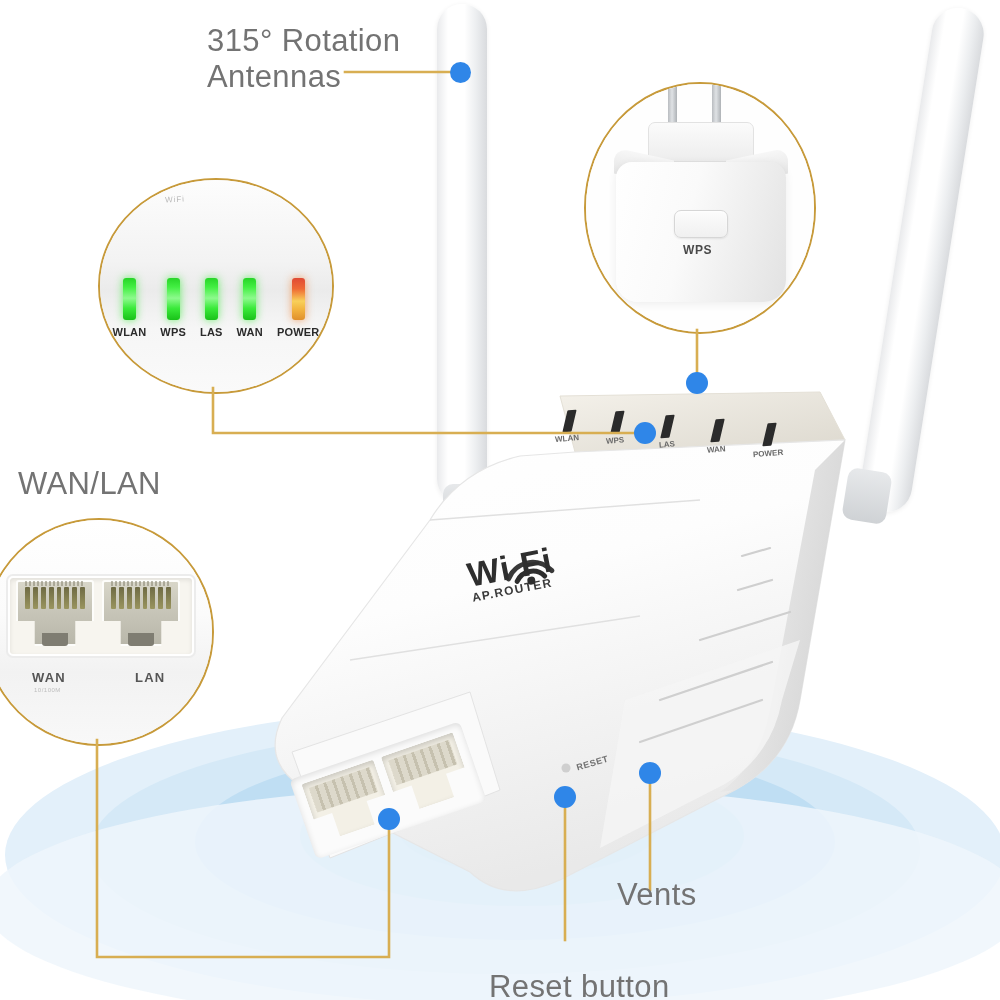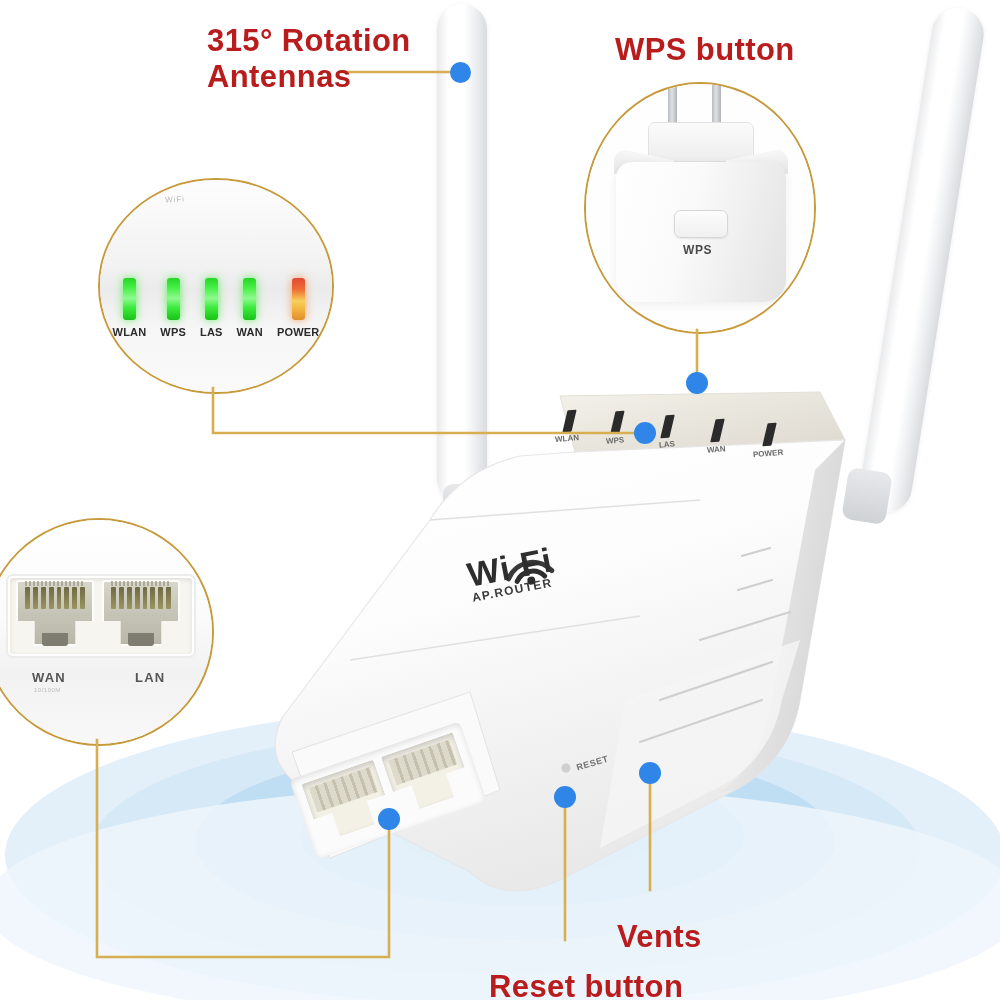--- a/index.html
+++ b/index.html
@@ -10,23 +10,23 @@
     position:relative;
   }
   #stage{position:absolute;left:0;top:0;width:1000px;height:1000px;overflow:hidden;background:#fff;}
 
   
   .bg-rings{position:absolute;left:0;top:0;width:1000px;height:1000px;z-index:0;}
 
   
   .callout-title{
     position:absolute;z-index:40;
-    color:#b91c1c;
+    color:#737373;
     font-size:31px;
-    font-weight:700;
+    font-weight:400;
     letter-spacing:.4px;
     white-space:pre-line;
     line-height:1.15;
   }
 
   
   .lines{position:absolute;left:0;top:0;width:1000px;height:1000px;z-index:35;pointer-events:none;}
 
   
   .dot{
@@ -259,39 +259,39 @@
         <div class="led-bar green"></div>
         <div class="led-name">WAN</div>
       </div>
       <div class="led-cell">
         <div class="led-bar red"></div>
         <div class="led-name">POWER</div>
       </div>
     </div>
   </div>
 
-  <div class="callout-title" style="left:615px;top:32px;">WPS button</div>
   <div class="callout" style="left:584px;top:82px;width:228px;height:248px;">
     <div class="wps-scene">
 
       <div class="prong" style="left:82px;top:-6px;"></div>
       <div class="prong" style="left:126px;top:-6px;"></div>
 
       <div class="plug-base" style="left:62px;top:38px;width:104px;height:38px;"></div>
 
       <div class="wps-shoulderL" style="left:28px;top:70px;width:60px;height:26px;border-radius:14px 0 0 0;transform:skewY(12deg);"></div>
       <div class="wps-shoulderR" style="left:140px;top:70px;width:62px;height:26px;border-radius:0 14px 0 0;transform:skewY(-12deg);"></div>
 
       <div class="wps-body" style="left:30px;top:78px;width:170px;height:140px;"></div>
 
       <div class="wps-btn" style="left:88px;top:126px;"></div>
       <div class="wps-btn-label" style="left:97px;top:159px;">WPS</div>
     </div>
   </div>
 
+  <div class="callout-title" style="left:18px;top:466px;">WAN/LAN</div>
   <div class="callout" style="left:-16px;top:518px;width:226px;height:224px;">
     <div class="port-scene">
       <div class="port-plate" style="left:22px;top:56px;width:182px;height:76px;"></div>
 
       <div class="rj45" style="left:30px;top:60px;">
         <div class="shell"></div>
         <div class="tinytext"></div>
         <div class="pins">
           <div class="pin"></div>
             <div class="pin"></div>
@@ -320,21 +320,21 @@
         </div>
         <div class="tab"></div>
       </div>
 
       <div class="port-label" style="left:46px;top:150px;">WAN</div>
       <div class="port-sub" style="left:48px;top:167px;">10/100M</div>
       <div class="port-label" style="left:133px;top:150px;margin-left:16px;">LAN</div>
     </div>
   </div>
 
-  <div class="callout-title" style="left:617px;top:919px;">Vents</div>
+  <div class="callout-title" style="left:617px;top:877px;">Vents</div>
   <div class="callout-title" style="left:489px;top:943px;margin-top:26px;">Reset button</div>
 
   <div class="callout-title" style="left:207px;top:23px;text-align:left;">315° Rotation
 Antennas</div>
 
   <div class="dot" style="left:450px;top:62px;width:21px;height:21px;"></div>
   <div class="dot" style="left:686px;top:372px;width:22px;height:22px;"></div>
   <div class="dot" style="left:634px;top:422px;width:22px;height:22px;"></div>
   <div class="dot" style="left:378px;top:808px;width:22px;height:22px;"></div>
   <div class="dot" style="left:639px;top:762px;width:22px;height:22px;"></div>

